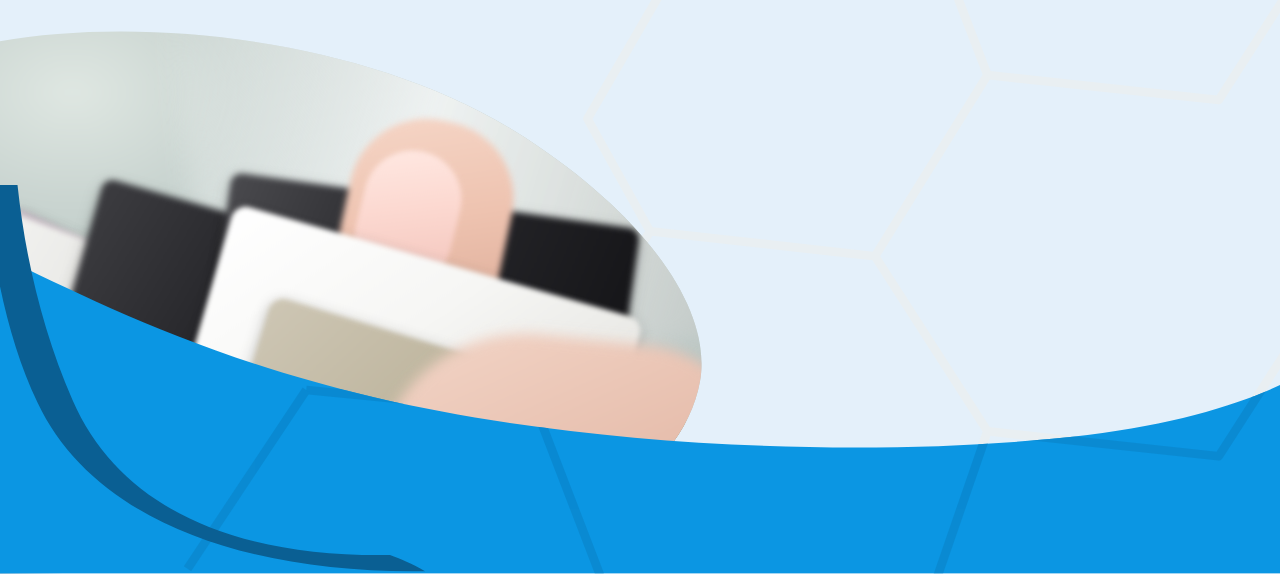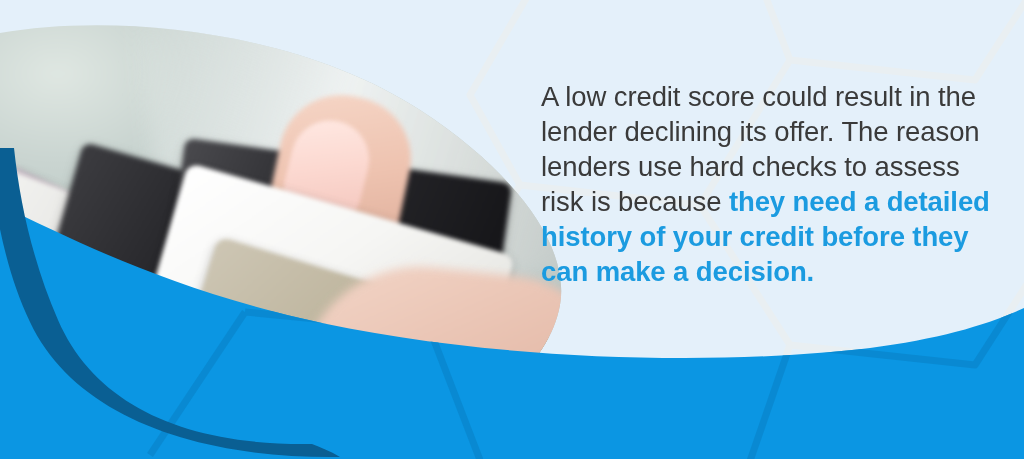--- a/index.html
+++ b/index.html
@@ -262,17 +262,14 @@
       <path d="M 245 312 L 150 455"></path>
     </g>
   </svg>
 
   <svg class="wave-layer" width="1024" height="459" viewBox="0 0 1024 459" preserveAspectRatio="none">
     <path d="M -12,148 C -6,210 6,272 30,322 C 74,416 196,459 340,457
              C 330,451 320,447 312,444
              C 185,446 95,405 58,320 C 34,265 20,205 14,148 Z" fill="#0a5f93"></path>
   </svg>
 
-  <div class="text-block">
-    <span>A low credit score could result in the lender declining its offer. The reason lenders use hard checks to assess risk is because </span><span class="accent">they need a detailed history of your credit before they can make a decision.</span>
-  </div>
 
 </div>
 
 </body></html>

